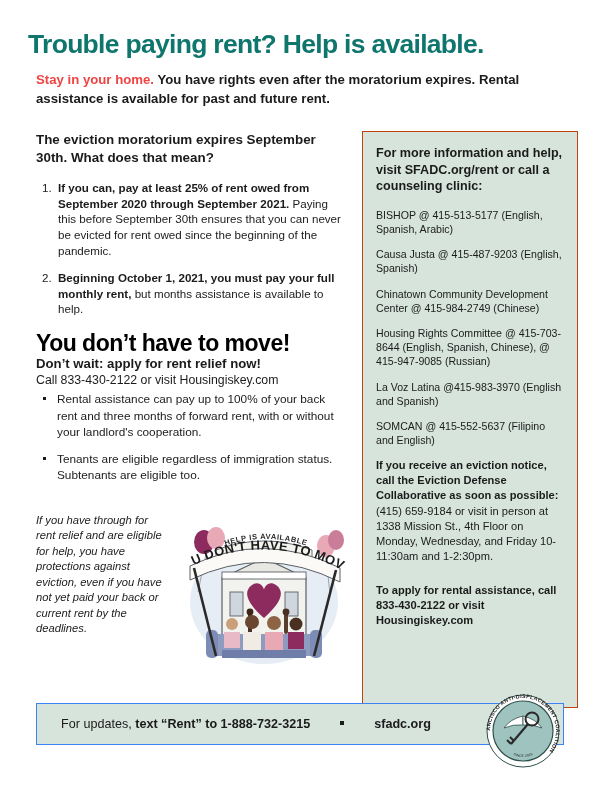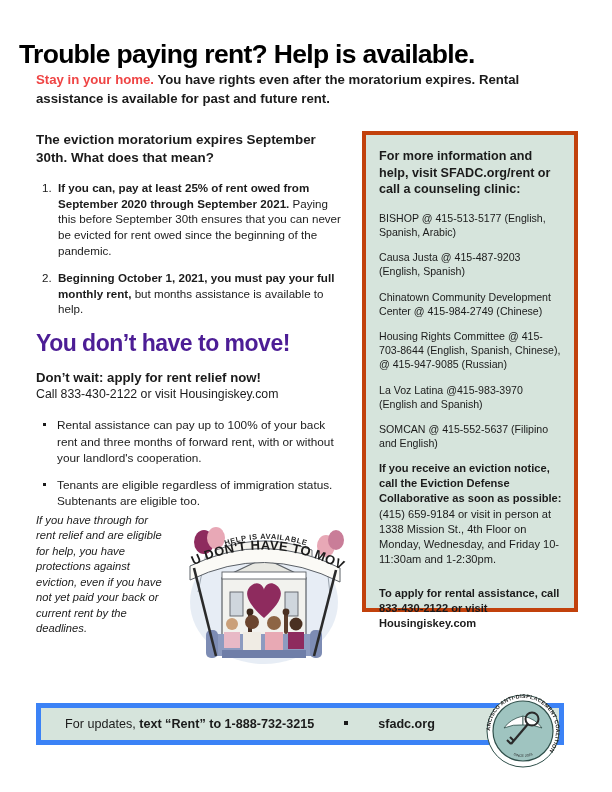--- a/index.html
+++ b/index.html
@@ -9,87 +9,87 @@
     font-family:"Liberation Sans", sans-serif;
     color:#1b1b1b;
     position:relative;
     overflow:hidden;
     -webkit-font-smoothing:antialiased;
   }
   .page { position:absolute; inset:0; }
 
   
   .headline {
-    position:absolute; left:19px; top:30px; width:545px;
+    position:absolute; left:28px; top:30px; width:545px;
     font-size:26.5px; font-weight:bold; letter-spacing:-0.7px;
-    color:#000000; line-height:1.1; white-space:nowrap;margin-top:10px;
+    color:#0f766e; line-height:1.1; white-space:nowrap;
   }
   .subhead {
     position:absolute; left:36px; top:71px; width:545px;
     font-size:13.2px; font-weight:bold; line-height:1.42;
   }
   .subhead .teal { color:#ef4444; }
 
   
   .left-col { position:absolute; left:36px; top:131px; width:310px; }
   .sec-q { font-size:13.4px; font-weight:bold; line-height:1.34; }
   ol.steps {
     margin:13px 0 0 0; padding:0; list-style:none;
     font-size:11.6px; line-height:1.36;
   }
   ol.steps > li { position:relative; padding-left:22px; margin-bottom:11px; }
   ol.steps > li .num { position:absolute; left:6px; top:0; font-weight:normal; }
   ol.steps > li .b { font-weight:bold; }
 
   .big-head {
     margin-top:14px;
-    font-size:23px; font-weight:bold; color:#4c1d95;
+    font-size:23px; font-weight:bold; color:#000000;
     letter-spacing:-0.5px; line-height:1.1;
   }
-  .cta-bold { margin-top:14px; font-size:13.2px; font-weight:bold; }
+  .cta-bold { font-size:13.2px; font-weight:bold; }
   .cta-sub  { margin-top:2px; font-size:12.3px; }
 
   ul.bullets {
-    margin:16px 0 0 0; padding:0; list-style:none;
+    margin:4px 0 0 0; padding:0; list-style:none;
     font-size:11.8px; line-height:1.38;
   }
   ul.bullets > li { position:relative; padding-left:21px; margin-bottom:11px; }
   ul.bullets > li .sq {
     position:absolute; left:7px; top:6px;
     width:3px; height:3px; background:#1b1b1b;
   }
 
   .italic-note {
     position:absolute; left:36px; top:513px; width:130px;
     font-size:11.2px; font-style:italic; line-height:1.38;
   }
 
   
   .art { position:absolute; left:176px; top:506px; width:176px; height:168px; }
   .art svg { display:block; width:100%; height:100%; }
 
   
   .panel {
     position:absolute; left:362px; top:131px;
-    width:216px; height:481px;
-    background:#d6e4dc; border:4px solid #c2410c;
+    width:216px; height:577px;
+    background:#d6e4dc; border:1px solid #c2410c;
     box-sizing:border-box; padding:13px 12px 0 13px;
   }
   .panel-head { font-size:12.6px; font-weight:bold; line-height:1.32; }
   .contacts { margin-top:13px; }
   .contact { font-size:10.6px; line-height:1.34; margin-bottom:11px; }
   .panel-block { margin-top:9px; font-size:11.1px; line-height:1.36; }
   .panel-block .b { font-weight:bold; }
   .panel-block.apply { margin-top:19px; font-weight:bold; }
 
   
   .footer-bar {
     position:absolute; left:36px; top:703px;
     width:528px; height:42px;
-    background:#d6e4dc; border:5px solid #3b82f6;
+    background:#d6e4dc; border:1px solid #3b82f6;
     box-sizing:border-box;
     display:flex; align-items:center;
   }
   .footer-text { margin-left:24px; font-size:12.6px; white-space:nowrap; }
   .footer-text .b { font-weight:bold; }
   .footer-dot { display:inline-block; width:4px; height:4px; background:#1b1b1b; margin:0 30px 3px 30px; }
   .footer-site { font-size:12.6px; font-weight:bold; }
   .logo { position:absolute; left:480px; top:688px; width:86px; height:86px; }
   .logo svg { display:block; width:100%; height:100%; }
 </style>

